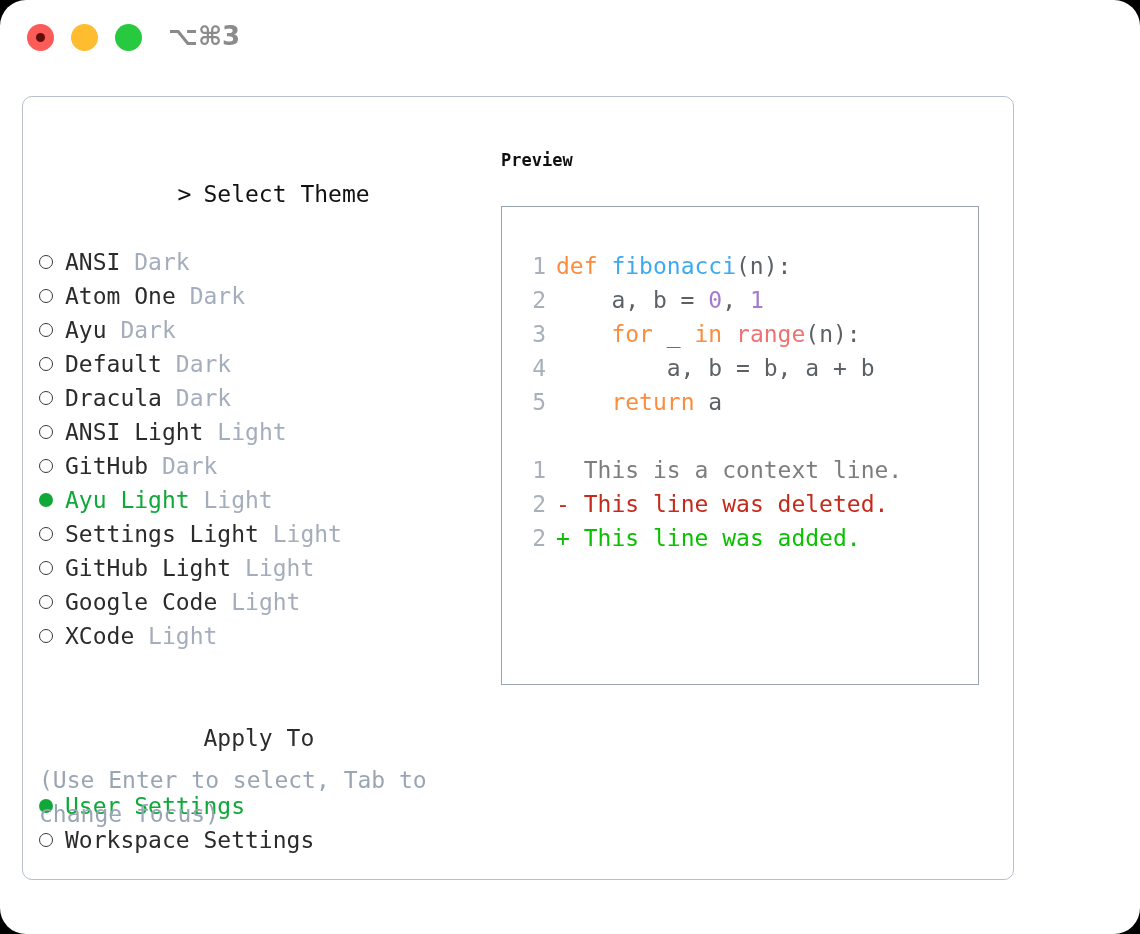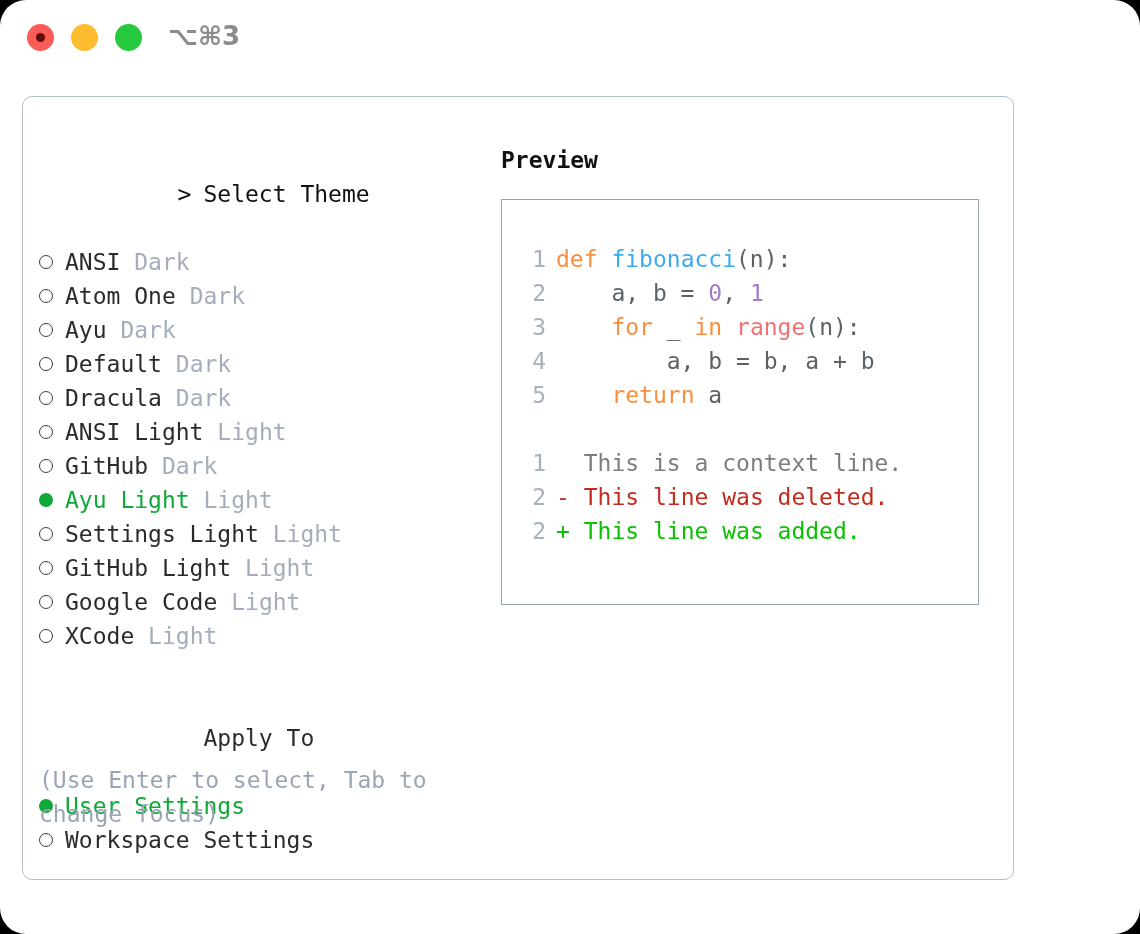--- a/index.html
+++ b/index.html
@@ -143,30 +143,30 @@
   }
 
   
   #right-col {
     position: absolute;
     left: 478px;
     top: 46px;
     width: 490px;
   }
   #preview-title {
-    font-size: 23px;
+    font-size: 17px;
     line-height: 34px;
     font-weight: bold;
     color: #111111;
-    margin-bottom: 22px;
+    margin-bottom: 29px;
   }
   #preview-box {
     box-sizing: border-box;
     width: 478px;
-    height: 406px;
+    height: 479px;
     border: 1.5px solid #98a4b3;
     background: #ffffff;
     padding: 42px 0 0 0;
   }
   .code-line {
     font-size: 23px;
     line-height: 34px;
     white-space: pre;
     font-family: "DejaVu Sans Mono", "Liberation Mono", monospace;
     padding-left: 20px;

